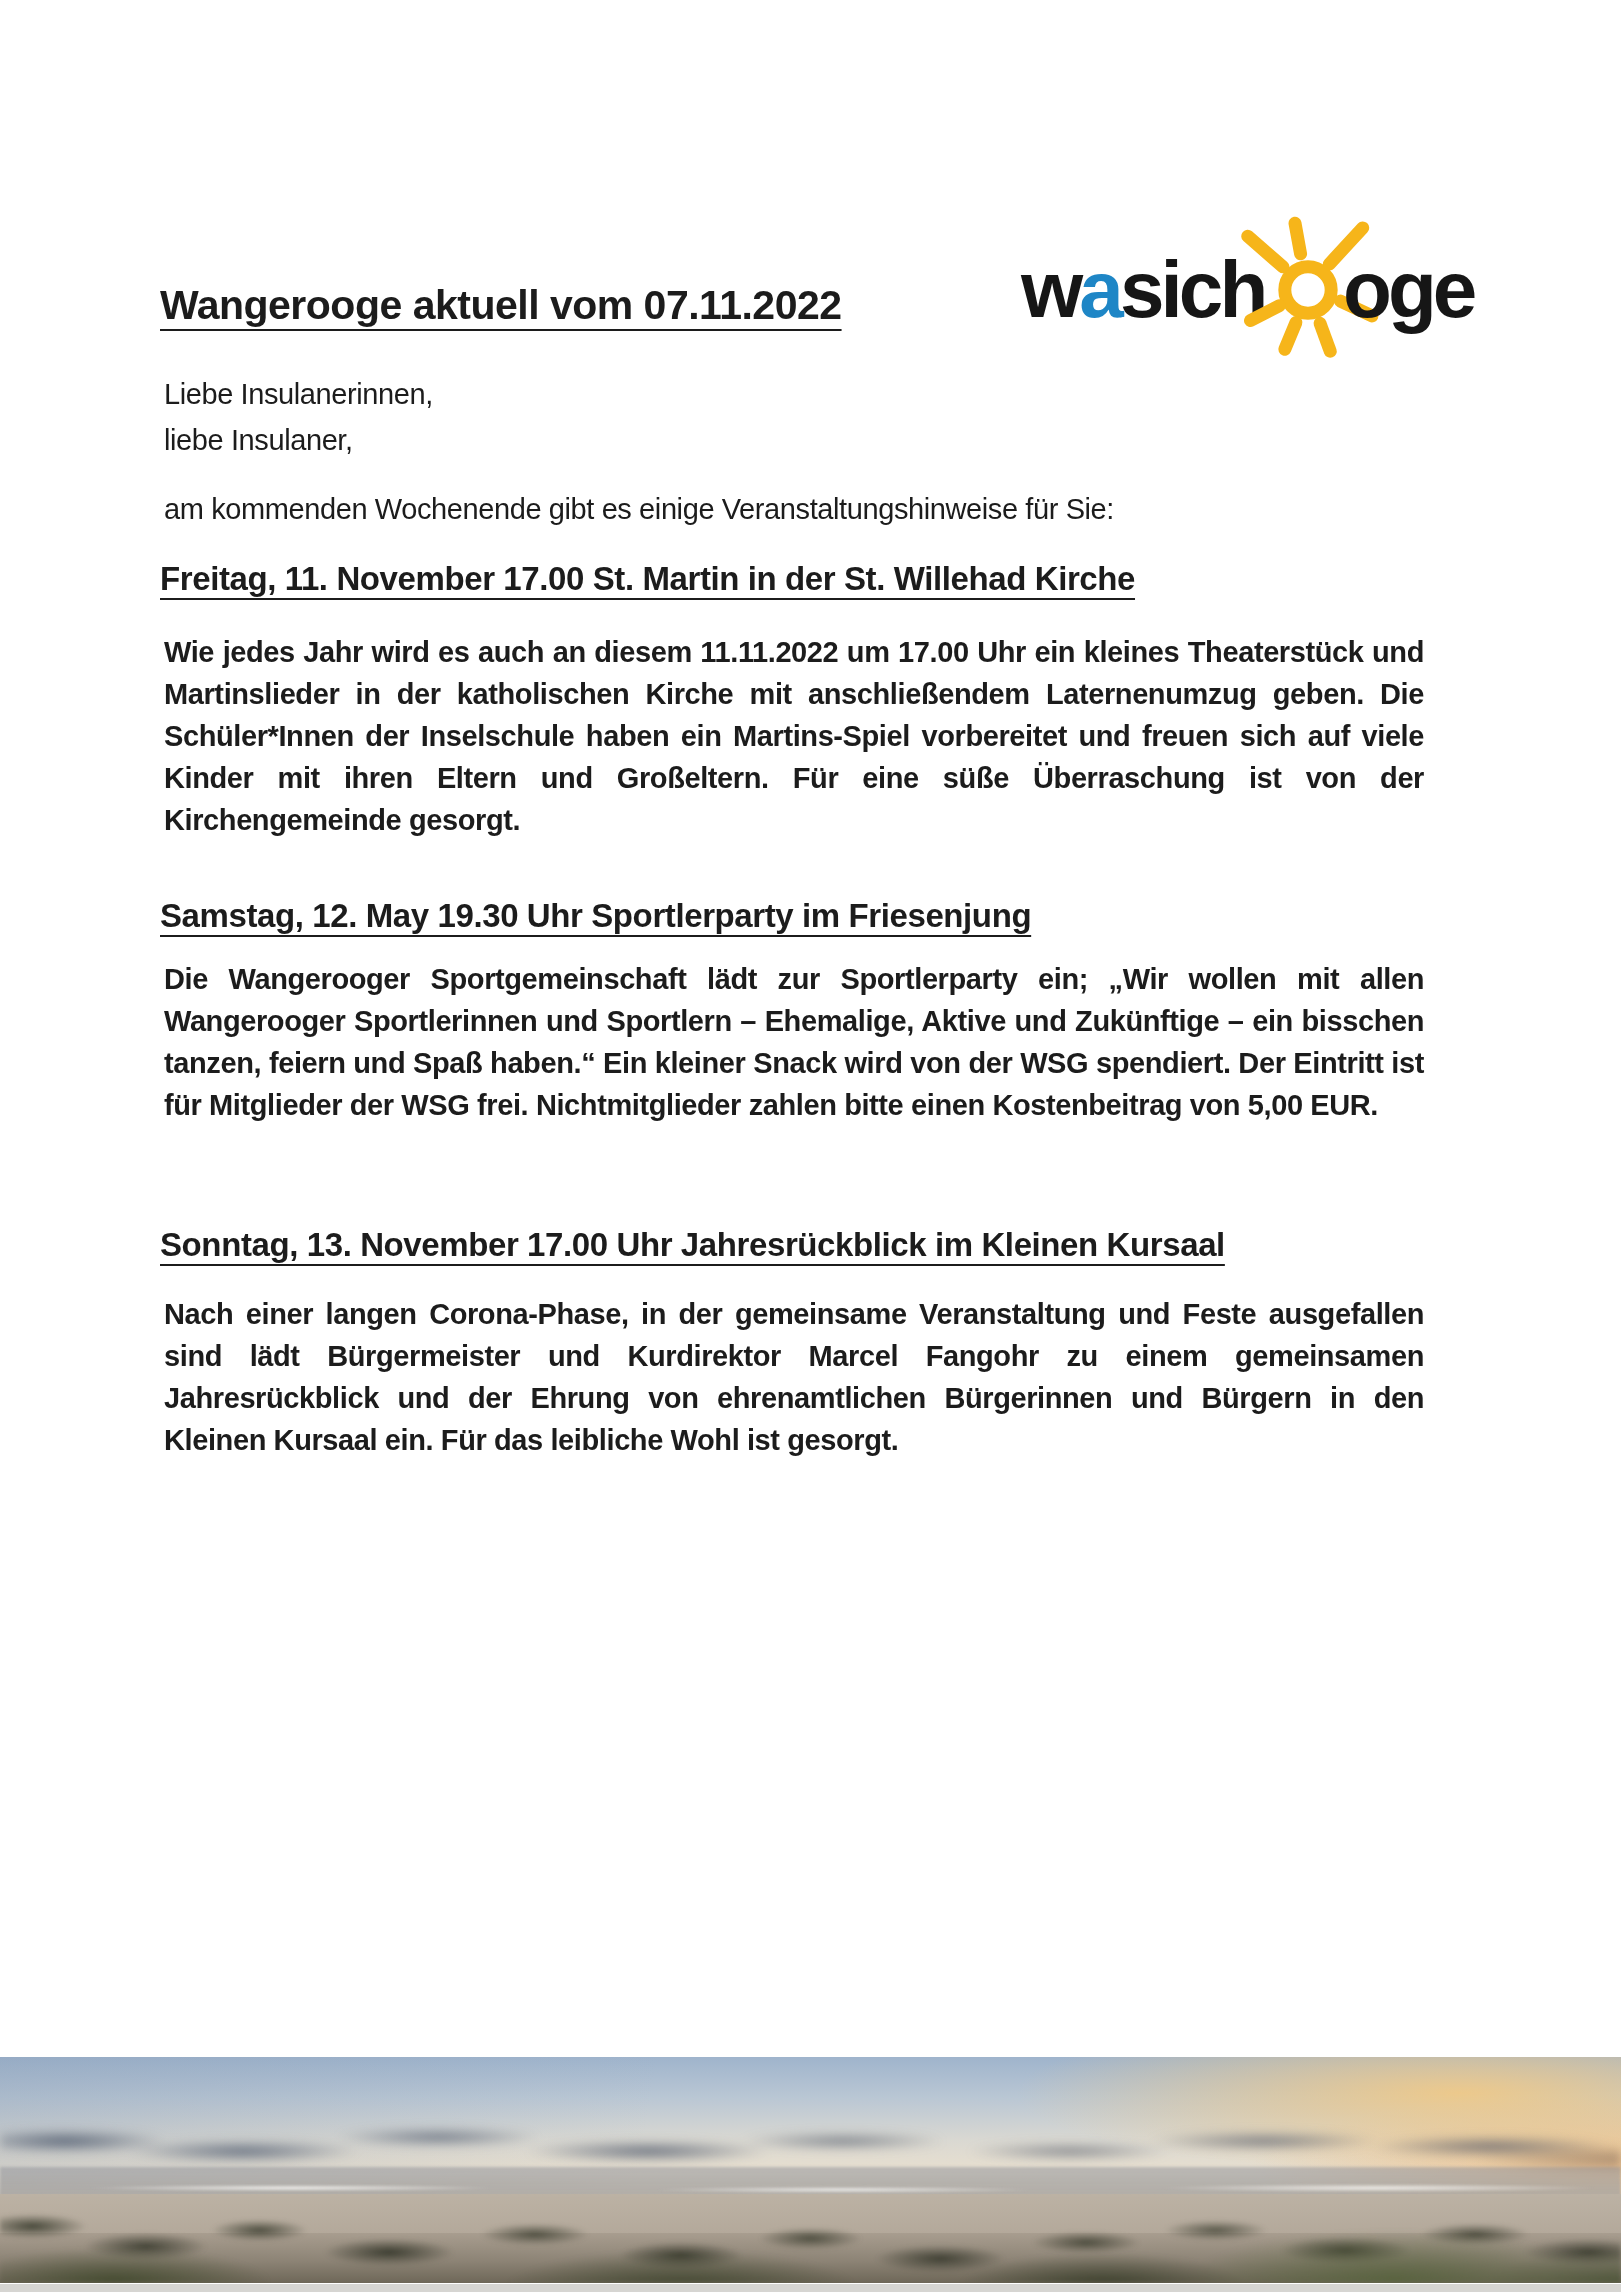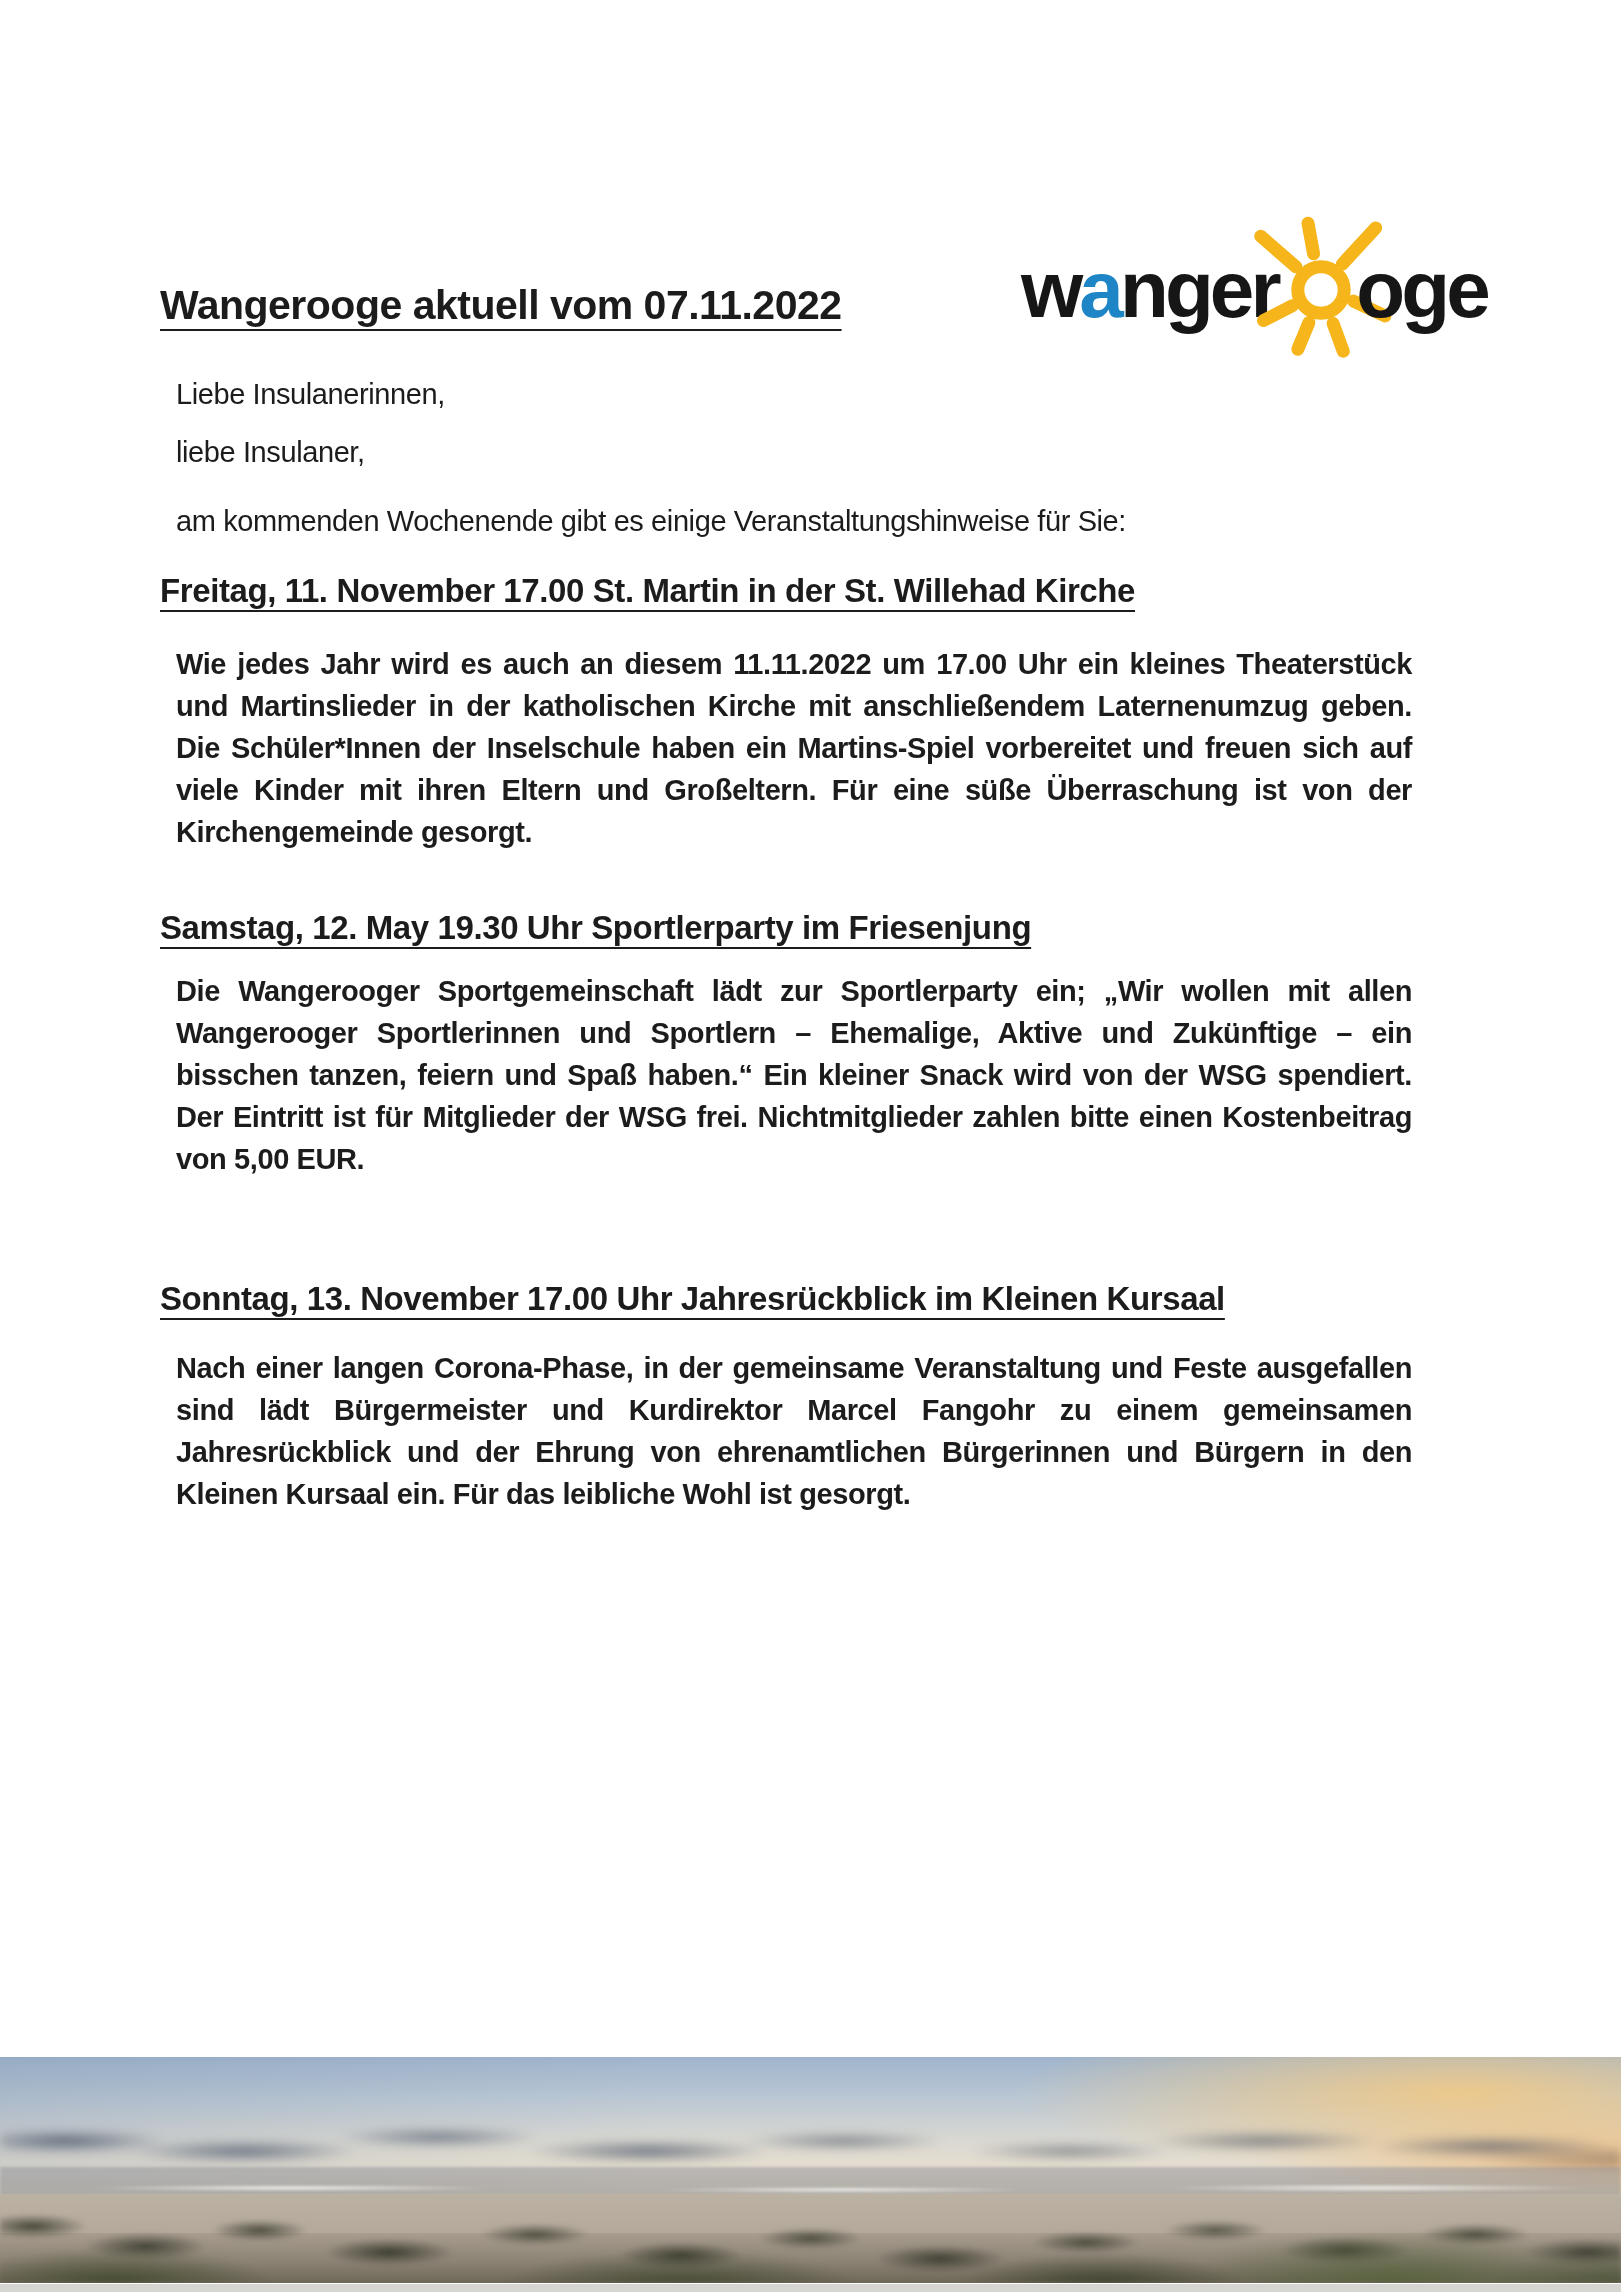--- a/index.html
+++ b/index.html
@@ -17,21 +17,21 @@
   }
   .doc-title{
     margin:282px 0 0 0;
     font-size:41px;font-weight:700;letter-spacing:-0.5px;
     text-decoration:underline;
     text-decoration-thickness:2px;
     text-underline-offset:9.8px;
     line-height:47px;
   }
   p{
-    margin:16px;
+    margin:4px;
     font-size:29px;line-height:42px;letter-spacing:-0.4px;
   }
   .just{text-align:justify;font-weight:bold;}
   .heading{
     font-size:33px;line-height:42px;letter-spacing:-0.4px;
     font-weight:700;
     text-decoration:underline;
     text-decoration-thickness:2px;
     text-underline-offset:7.8px;
   }
@@ -129,21 +129,21 @@
   }
 </style>
 </head>
 <body>
 
 <div class="page">
 
   <div class="logo">
     <span>w</span>
       <span class="blue">a</span>
-      <span>nger</span>
+      <span>sich</span>
       <svg class="sun-svg" viewBox="0 0 110 196" aria-hidden="true">
       <g style="stroke:var(--logo-yellow,#f6b51a)" stroke-width="14" stroke-linecap="round" fill="none">
         <circle cx="55" cy="98" r="25"></circle>
         <line x1="28" y1="73" x2="-10" y2="40"></line>
         <line x1="47" y1="59" x2="41" y2="26"></line>
         <line x1="78" y1="70" x2="114" y2="31"></line>
         <line x1="90" y1="110" x2="124" y2="126"></line>
         <line x1="68" y1="134" x2="79" y2="164"></line>
         <line x1="42" y1="133" x2="30" y2="162"></line>
         <line x1="24" y1="115" x2="-7" y2="131"></line>

